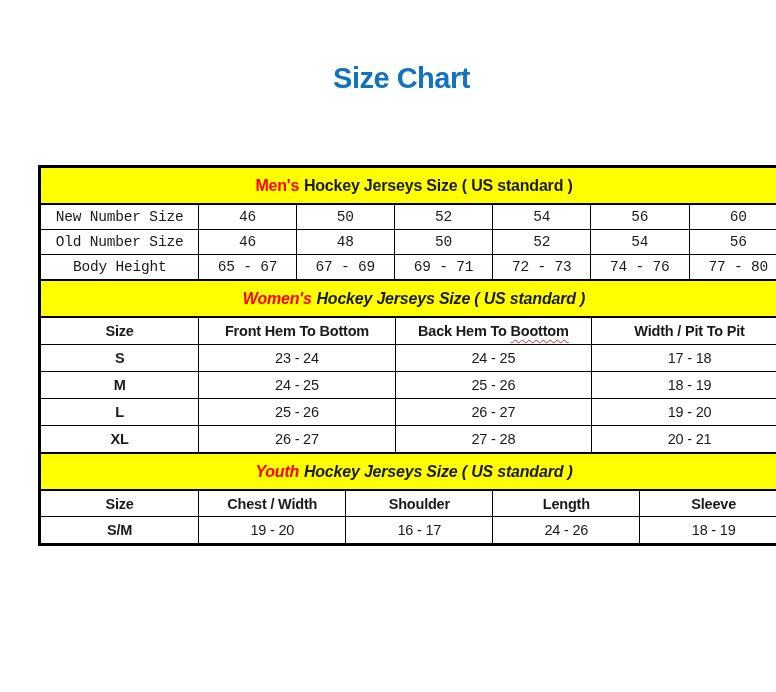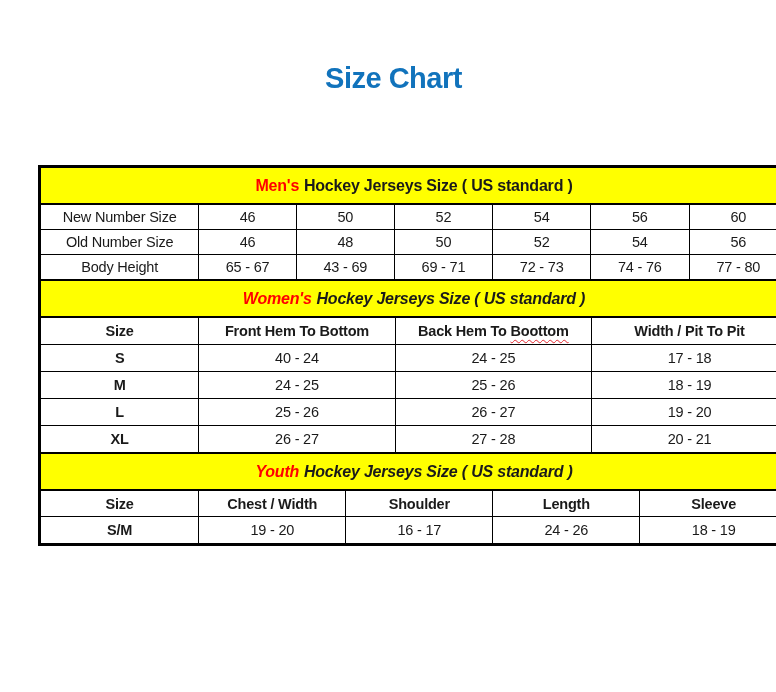--- a/index.html
+++ b/index.html
@@ -5,21 +5,21 @@
   html, body { margin: 0; padding: 0; }
   body {
     width: 776px; height: 692px;
     background: #ffffff;
     position: relative;
     font-family: "Liberation Sans", sans-serif;
     color: var(--text-black, #1a1a1a);
   }
   .title {
     position: absolute;
-    left: 46px; top: 62px;
+    left: 54px; top: 62px;
     width: 695px;
     margin: 0;
     text-align: center;
     font-size: 29px;
     font-weight: 700;
     letter-spacing: -0.5px;
     color: var(--title-blue, #1173BC);
   }
   .chart {
     position: absolute;
@@ -51,21 +51,21 @@
     background: var(--band-yellow, #FFFF00);
     height: 35px;
     font-size: 16px;
     font-weight: 700;
     border-bottom-width: 2px;
   }
   table.sec:not(:first-child) tr.band td { border-top: 1px solid var(--border-black, #000); font-style: italic; }
   .accent { color: var(--accent-red, #FF0000); margin-right: 0.3em; }
   tr.head th { font-weight: 700; }
   .m-head th { height: 24px; }
-  .m-row td { height: 24px; }
+  .m-row td { height: 24px; font-family: Liberation Mono, monospace; }
   .w-head th { height: 26px; }
   .w-row td { height: 26px; }
   .y-head th { height: 25px; }
   .y-row td { height: 26px; }
   td.lbl-plain { font-weight: 400; }
   td.lbl-bold { font-weight: 700; }
   .wavy {
     text-decoration-line: underline;
     text-decoration-style: wavy;
     text-decoration-color: var(--squiggle-red, #E3262E);
@@ -108,21 +108,21 @@
         <td>46</td>
         <td>48</td>
         <td>50</td>
         <td>52</td>
         <td>54</td>
         <td>56</td>
       </tr>
       <tr class="m-row">
         <td class="lbl-plain">Body Height</td>
         <td>65 - 67</td>
-        <td>43 - 69</td>
+        <td>67 - 69</td>
         <td>69 - 71</td>
         <td>72 - 73</td>
         <td>74 - 76</td>
         <td>77 - 80</td>
       </tr>
     </tbody>
   </table>
 
   <table class="sec">
     <colgroup>
@@ -136,21 +136,21 @@
         <td colspan="4"><span class="accent">Women's</span><span>Hockey Jerseys Size ( US standard )</span></td>
       </tr>
       <tr class="head w-head">
         <th>Size</th>
         <th>Front Hem To Bottom</th>
         <th><span>Back Hem To</span> <span class="wavy">Boottom</span></th>
         <th>Width / Pit To Pit</th>
       </tr>
       <tr class="w-row">
         <td class="lbl-bold">S</td>
-        <td>40 - 24</td>
+        <td>23 - 24</td>
         <td>24 - 25</td>
         <td>17 - 18</td>
       </tr>
       <tr class="w-row">
         <td class="lbl-bold">M</td>
         <td>24 - 25</td>
         <td>25 - 26</td>
         <td>18 - 19</td>
       </tr>
       <tr class="w-row">

